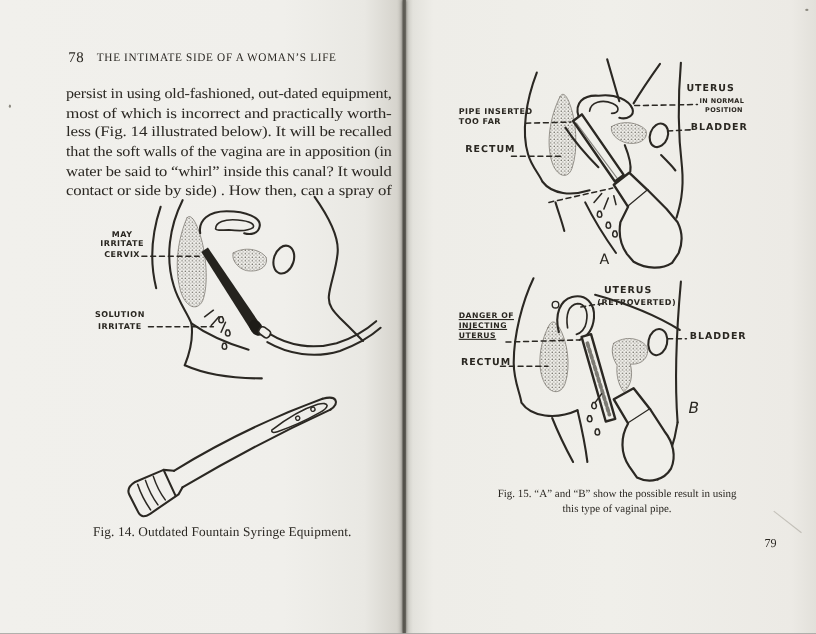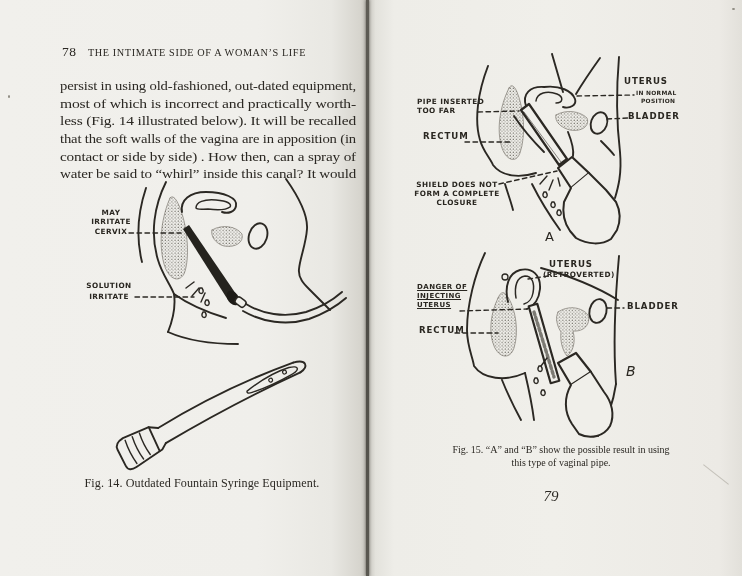--- a/index.html
+++ b/index.html
@@ -26,21 +26,21 @@
     white-space:nowrap;display:inline-block;}
   .para{position:absolute;left:60px;top:76px;width:296px;}
   .bl{height:17.7px;overflow:visible;}
   .bl span{display:inline-block;white-space:nowrap;font-size:13.2px;letter-spacing:-.15px;}
 
   
   .cap14{position:absolute;left:58px;top:476px;width:288px;text-align:center;
     font-size:12.1px;letter-spacing:.1px;}
   .cap15{position:absolute;left:405px;top:444px;width:312px;text-align:center;
     font-size:10px;line-height:12.8px;}
-  .pg79{position:absolute;left:396px;top:488px;width:310px;text-align:center;font-size:15px;font-style:italic;}
+  .pg79{position:absolute;left:396px;top:488px;width:310px;text-align:right;font-size:11px;}
 
   
   .dlab{position:absolute;font-family:"DejaVu Sans",sans-serif;font-weight:bold;
     color:#2a2721;font-size:7.3px;letter-spacing:.45px;line-height:9.4px;white-space:nowrap;}
   .ctr{text-align:center;}
   .big{font-size:8.6px;letter-spacing:.9px;}
   .tiny{font-size:5.9px;letter-spacing:.3px;line-height:7.6px;}
   .letterAB{position:absolute;font-family:"DejaVu Sans",sans-serif;color:#2a2721;font-size:13px;}
   svg{position:absolute;overflow:visible;}
   svg *{vector-effect:none;}
@@ -53,22 +53,22 @@
   <div class="page page-left"></div>
 
   <span class="pgnum">78</span>
   <span class="runtitle" style="transform-origin: left center; transform: scaleX(0.968754);">THE INTIMATE SIDE OF A WOMAN’S LIFE</span>
 
   <div class="para">
     <div class="bl"><span style="transform-origin: left center; transform: scaleX(1.11056);">persist in using old-fashioned, out-dated equipment,</span></div>
     <div class="bl"><span style="transform-origin: left center; transform: scaleX(1.18356);">most of which is incorrect and practically worth-</span></div>
     <div class="bl"><span style="transform-origin: left center; transform: scaleX(1.17424);">less (Fig. 14 illustrated below).  It will be recalled</span></div>
     <div class="bl"><span style="transform-origin: left center; transform: scaleX(1.11102);">that the soft walls of the vagina are in apposition (in</span></div>
+    <div class="bl"><span style="transform-origin: left center; transform: scaleX(1.13887);">water be said to “whirl” inside this canal?  It would</span></div>
     <div class="bl"><span style="transform-origin: left center; transform: scaleX(1.15449);">contact or side by side) .  How then, can a spray of</span></div>
-    <div class="bl"><span style="transform-origin: left center; transform: scaleX(1.13887);">water be said to “whirl” inside this canal?  It would</span></div>
   </div>
 
   <svg style="left:78px;top:172px" width="268" height="178" viewBox="0 0 268 178" fill="none" stroke="#2b2823" stroke-width="1.9" stroke-linecap="round" stroke-linejoin="round">
     <defs>
       <pattern id="stipL" width="3.2" height="3.2" patternUnits="userSpaceOnUse">
         <circle cx="1" cy="1" r="0.62" fill="#4e4b43" stroke="none"></circle>
         <circle cx="2.4" cy="2.4" r="0.48" fill="#4e4b43" stroke="none"></circle>
       </pattern>
     </defs>
     <path d="M88,10 C76,34 72,62 80,88 C84,102 92,112 96,122 C98,136 94,150 90,160"></path>
@@ -173,25 +173,20 @@
 
   <div class="dlab" style="left:417px;top:97px;">
     <div>PIPE INSERTED</div>
     <div>TOO FAR</div>
   </div>
   <div class="dlab big" style="left:423px;top:132px;">RECTUM</div>
   <div class="dlab big" style="left:624px;top:77px;">UTERUS</div>
   <div class="dlab tiny" style="left:636px;top:90px;">IN NORMAL</div>
   <div class="dlab tiny" style="left:641px;top:98px;">POSITION</div>
   <div class="dlab big" style="left:628px;top:112px;">BLADDER</div>
-  <div class="dlab ctr" style="left:413px;top:180px;width:88px;line-height:9px;">
-    <div>SHIELD DOES NOT</div>
-    <div>FORM A COMPLETE</div>
-    <div>CLOSURE</div>
-  </div>
   <div class="letterAB" style="left:545px;top:229px;">A</div>
 
   <svg style="left:405px;top:252px" width="265" height="185" viewBox="0 0 265 185" fill="none" stroke="#2b2823" stroke-width="1.9" stroke-linecap="round" stroke-linejoin="round">
     <defs>
       <pattern id="stipB" width="3.2" height="3.2" patternUnits="userSpaceOnUse">
         <circle cx="1" cy="1" r="0.62" fill="#4e4b43" stroke="none"></circle>
         <circle cx="2.4" cy="2.4" r="0.48" fill="#4e4b43" stroke="none"></circle>
       </pattern>
     </defs>
     <path d="M80,1 C70,22 62,52 62,78 C62,94 68,106 69,114 C78,127 100,130 120,121"></path>

